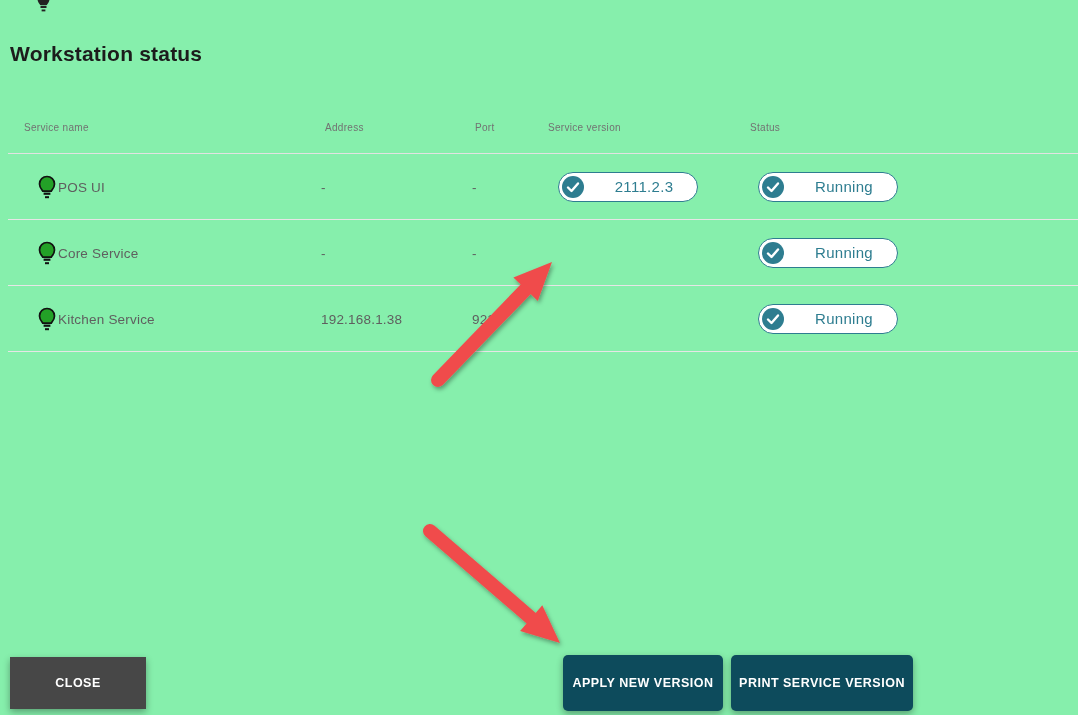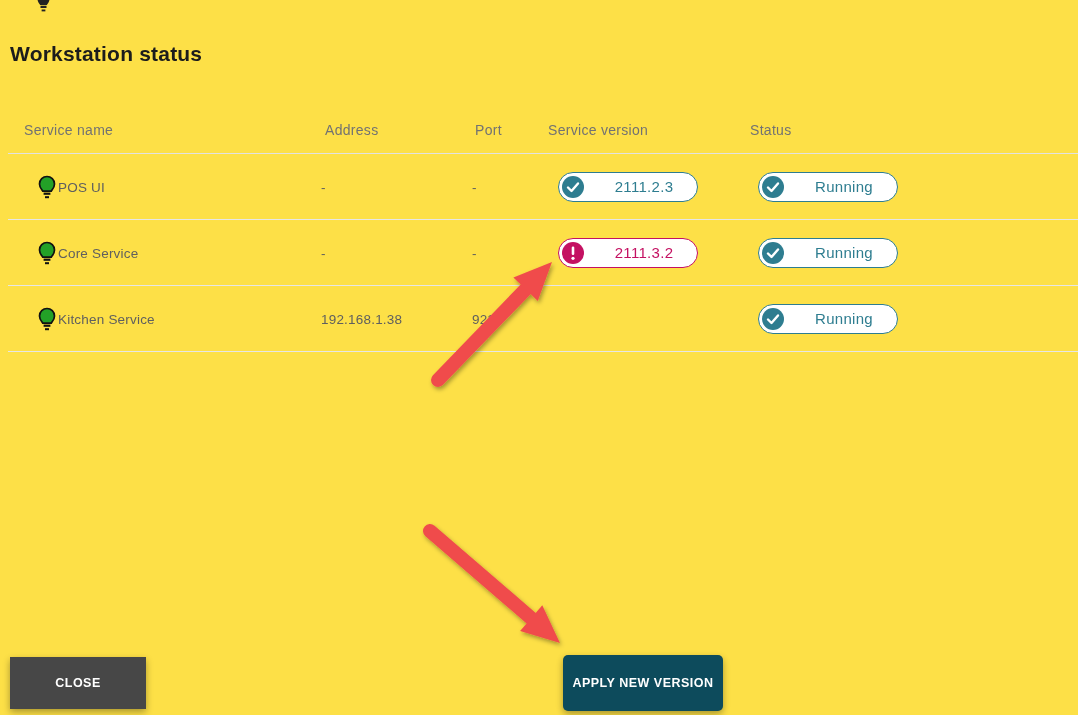--- a/index.html
+++ b/index.html
@@ -1,30 +1,30 @@
 <!DOCTYPE html>
 <html><head>
 <meta charset="utf-8">
 <style>
   * { margin:0; padding:0; box-sizing:border-box; }
   html,body { width:1078px; height:715px; background:#ffffff; overflow:hidden;
               font-family:"Liberation Sans","DejaVu Sans",sans-serif; }
-  .stage { position:relative; width:1078px; height:715px; background:#fde047; }
+  .stage { position:relative; width:1078px; height:715px; background:#86efac; }
 
   
   .top-glyph { position:absolute; left:36px; top:-9px; width:15px; height:22px; }
 
   
   .page-title { position:absolute; left:10px; top:42px; font-size:21px; font-weight:700;
                 color:#1c1c1c; letter-spacing:0.2px; }
 
   
   .table { position:absolute; left:8px; top:112px; width:1070px; }
   .thead { position:relative; height:42px; border-bottom:1px solid #e2e2e2; }
-  .th { position:absolute; top:10px; font-size:14px; color:#727272; letter-spacing:0.3px; }
+  .th { position:absolute; top:10px; font-size:10px; color:#727272; letter-spacing:0.3px; }
   .th-name    { left:16px; }
   .th-address { left:317px; }
   .th-port    { left:467px; }
   .th-version { left:540px; }
   .th-status  { left:742px; }
 
   .row { position:relative; height:66px; border-bottom:1px solid #e6e6e6; }
   .cell { position:absolute; top:50%; transform:translateY(-50%); font-size:13.5px;
           color:#5f5f5f; letter-spacing:0.2px; }
   .c-bulb    { left:28px; width:22px; height:24px; }
@@ -119,33 +119,20 @@
 
     <div class="row">
       <svg class="cell c-bulb" viewBox="0 0 22 24">
         <path d="M11 1.5 a7.5 7.5 0 0 1 7.5 7.5 c0 3.4-2 5.2-3.2 7.1 h-8.6 C5.5 14.2 3.5 12.4 3.5 9 A7.5 7.5 0 0 1 11 1.5 Z" fill="#23a127" stroke="#111" stroke-width="1.7"></path>
         <rect x="7.6" y="17.6" width="6.8" height="2.2" fill="#111"></rect>
         <rect x="9" y="21.2" width="4" height="2" fill="#111"></rect>
       </svg>
       <span class="cell c-name">Core Service</span>
       <span class="cell c-address">-</span>
       <span class="cell c-port">-</span>
-      <span class="cell c-version">
-        <span class="pill alert">
-          <span class="badge-dot">
-
-            <svg class="icon-excl" viewBox="0 0 22 22">
-                <circle cx="11" cy="11" r="11" fill="#c41162"></circle>
-                <rect x="9.7" y="4.5" width="2.6" height="8.5" rx="1.3" fill="#fff"></rect>
-                <circle cx="11" cy="16.3" r="1.6" fill="#fff"></circle>
-              </svg>
-          </span>
-          <span class="pill-label">2111.3.2</span>
-        </span>
-      </span>
       <span class="cell c-status">
         <span class="pill ok">
           <span class="badge-dot">
             <svg class="icon-check" viewBox="0 0 22 22">
                 <circle cx="11" cy="11" r="11" fill="#2e7d90"></circle>
                 <polyline points="6,11.5 9.5,15 16,7.5" fill="none" stroke="#fff" stroke-width="2.4" stroke-linecap="round" stroke-linejoin="round"></polyline>
               </svg>
           </span>
           <span class="pill-label">Running</span>
         </span>
@@ -170,20 +157,21 @@
               </svg>
           </span>
           <span class="pill-label">Running</span>
         </span>
       </span>
     </div>
   </div>
 
   <button class="btn btn-close">CLOSE</button>
   <button class="btn btn-apply">APPLY NEW VERSION</button>
+  <button class="btn btn-print">PRINT SERVICE VERSION</button>
 
   <svg class="arrow-overlay" viewBox="0 0 1078 715">
     <defs>
       <filter id="ashadow" x="-30%" y="-30%" width="160%" height="160%">
         <feDropShadow dx="1.5" dy="2.5" stdDeviation="2.2" flood-color="#000" flood-opacity="0.35"></feDropShadow>
       </filter>
     </defs>
     <g filter="url(#ashadow)">
       <line x1="438" y1="380" x2="525.6" y2="289.3" stroke="#f04c4c" stroke-width="14" stroke-linecap="round"></line>
       <polygon points="552,262 537.8,301.1 513.4,277.5" fill="#f04c4c"></polygon>

